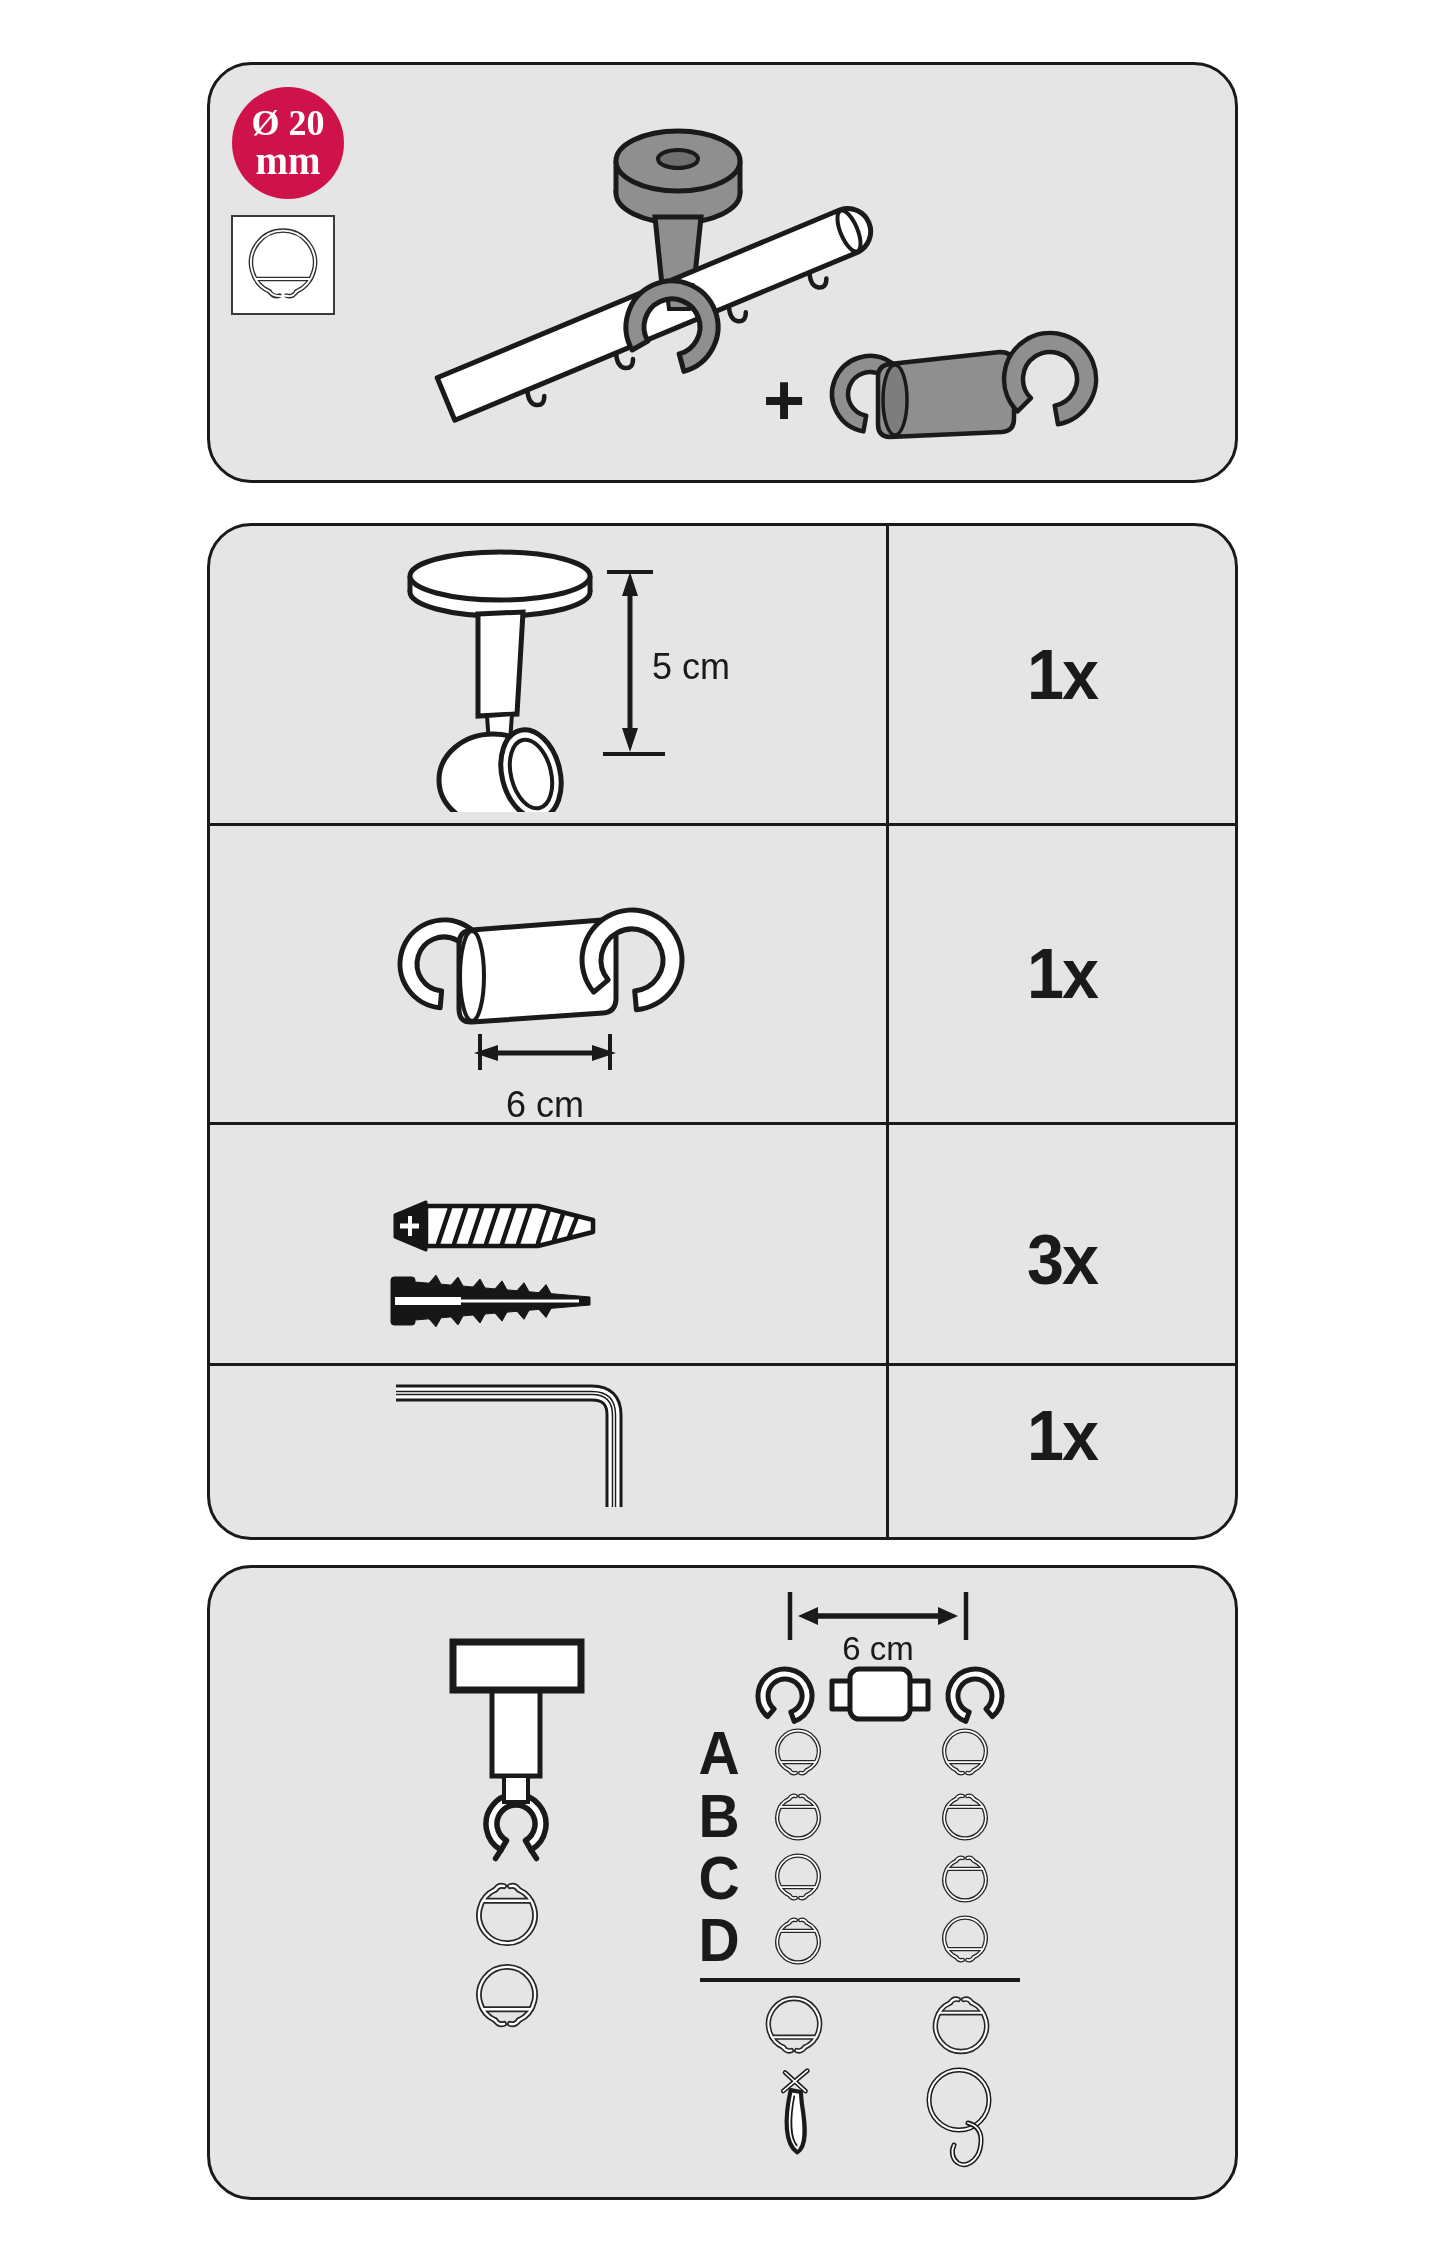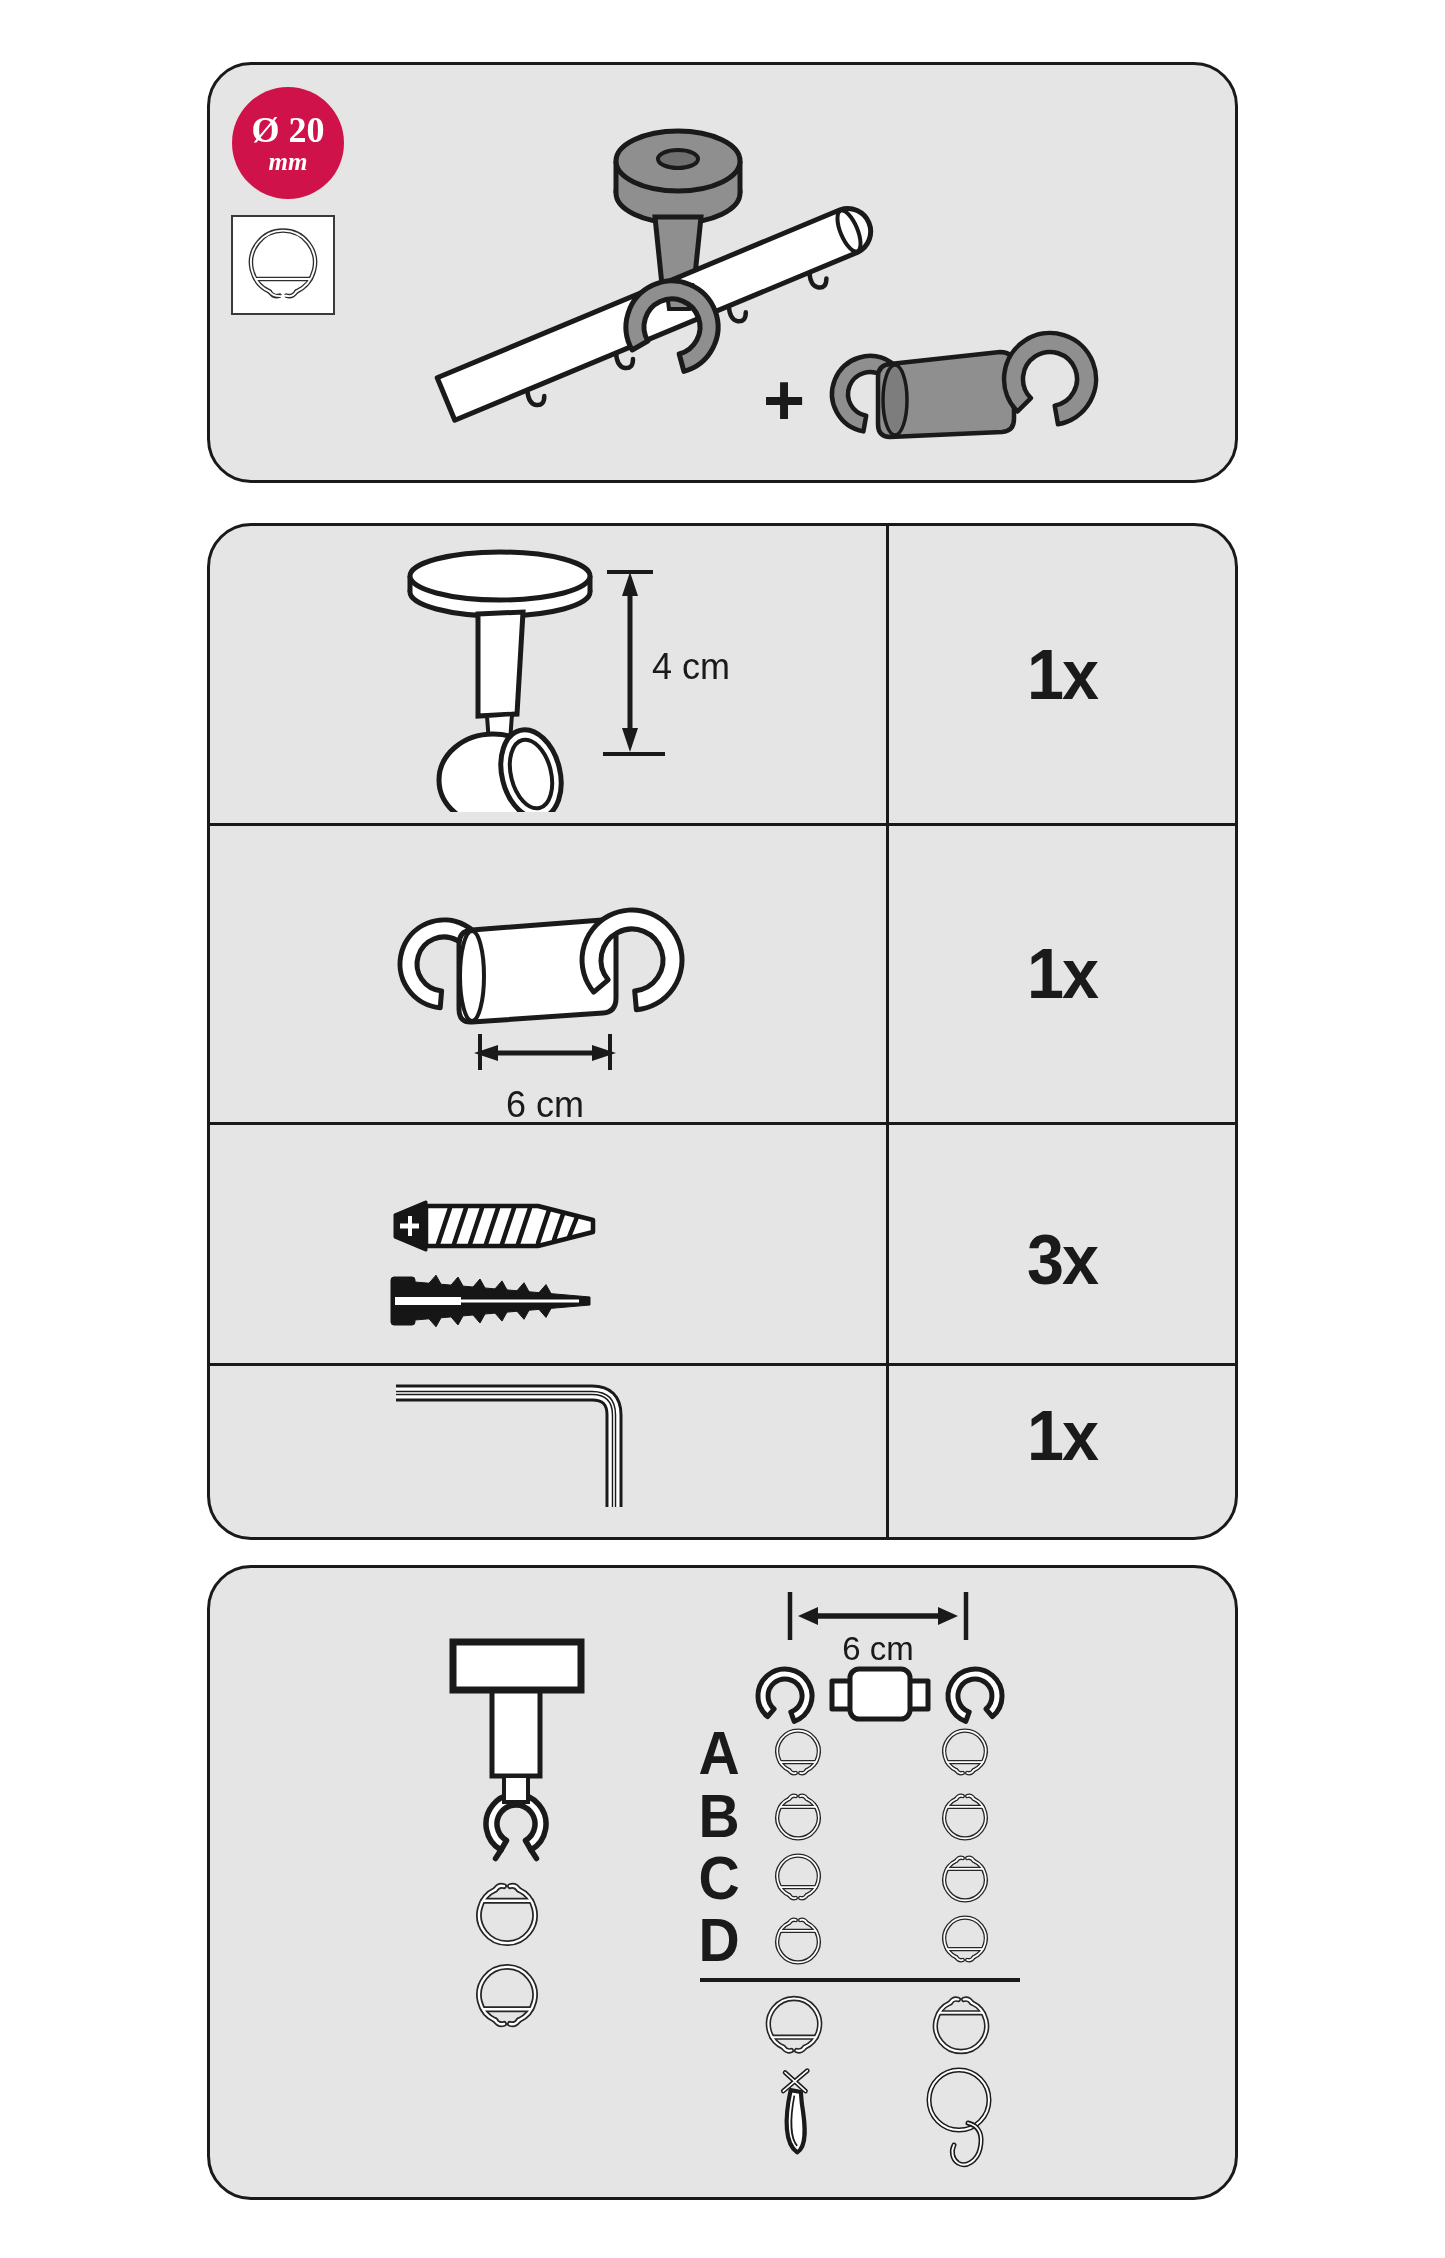--- a/index.html
+++ b/index.html
@@ -8,21 +8,21 @@
   .panel{position:absolute;background:#e5e5e5;border:3px solid #1a1a1a;border-radius:44px;}
   #panel-top{left:207px;top:62px;width:1025px;height:415px;}
   #panel-table{left:207px;top:523px;width:1025px;height:1011px;overflow:hidden;}
   #panel-assembly{left:207px;top:1565px;width:1025px;height:629px;}
 
   
   .badge{position:absolute;left:22px;top:22px;width:112px;height:112px;border-radius:50%;
          background:#d0124a;display:flex;flex-direction:column;align-items:center;justify-content:center;
          font-family:"Liberation Serif",serif;font-weight:bold;color:#fff;line-height:1.02;}
   .badge .l1{font-size:36px;}
-  .badge .l2{font-size:25px;font-style:italic;}
+  .badge .l2{font-size:39px;}
   .profile-box{position:absolute;left:21px;top:150px;width:100px;height:96px;border:2.5px solid #3a3a3a;
                display:flex;align-items:center;justify-content:center;background:#fff;}
 
   
   .t-row{position:absolute;left:0;width:100%;}
   .t-row.b{border-bottom:3px solid #1a1a1a;}
   .vdiv{position:absolute;left:676px;top:0;bottom:0;width:3px;background:#1a1a1a;}
   .qty{position:absolute;left:679px;right:0;top:0;bottom:0;display:flex;align-items:center;
        justify-content:center;font-weight:bold;font-size:70px;letter-spacing:-2px;transform:scaleX(.95);}
   .dim-label{position:absolute;font-size:36px;color:#1a1a1a;white-space:nowrap;}
@@ -145,21 +145,21 @@
           <ellipse cx="186" cy="232" rx="20" ry="35" transform="rotate(-14 186 232)" stroke-width="4"></ellipse>
         </g>
         <g stroke="#1a1a1a" fill="#1a1a1a">
           <line x1="262" y1="30" x2="308" y2="30" stroke-width="4"></line>
           <line x1="258" y1="212" x2="320" y2="212" stroke-width="4"></line>
           <line x1="285" y1="48" x2="285" y2="192" stroke-width="5"></line>
           <path d="M285 30 L277 54 L293 54 Z" stroke="none"></path>
           <path d="M285 210 L277 186 L293 186 Z" stroke="none"></path>
         </g>
       </svg>
-      <div class="dim-label" style="left:442px;top:120px">4 cm</div>
+      <div class="dim-label" style="left:442px;top:120px">5 cm</div>
       <div class="qty">1x</div>
     </div>
 
     <div class="t-row b" style="top:300px;height:296px">
       <svg class="abs" style="left:150px;top:42px" width="370" height="212" viewBox="0 0 370 212">
         <g fill="#ffffff" stroke="#1a1a1a" stroke-linejoin="round">
           <path d="M80.2 139.8 A44 44 0 1 1 117.7 124.3 L104.7 113.4 A27 27 0 1 0 81.6 122.9 Z" stroke-width="5"></path>
           <path d="M112 62 L242 52 Q256 52 256 66 L256 130 Q256 144 243 145 L112 154 Q99 155 99 141 L99 76 Q99 63 112 62 Z" stroke-width="5"></path>
           <ellipse cx="112" cy="108" rx="12" ry="45" stroke-width="4"></ellipse>
           <path d="M233.7 124.1 A50 50 0 1 1 276.4 141.8 L274.7 122.9 A31 31 0 1 0 248.2 111.9 Z" stroke-width="5"></path>

